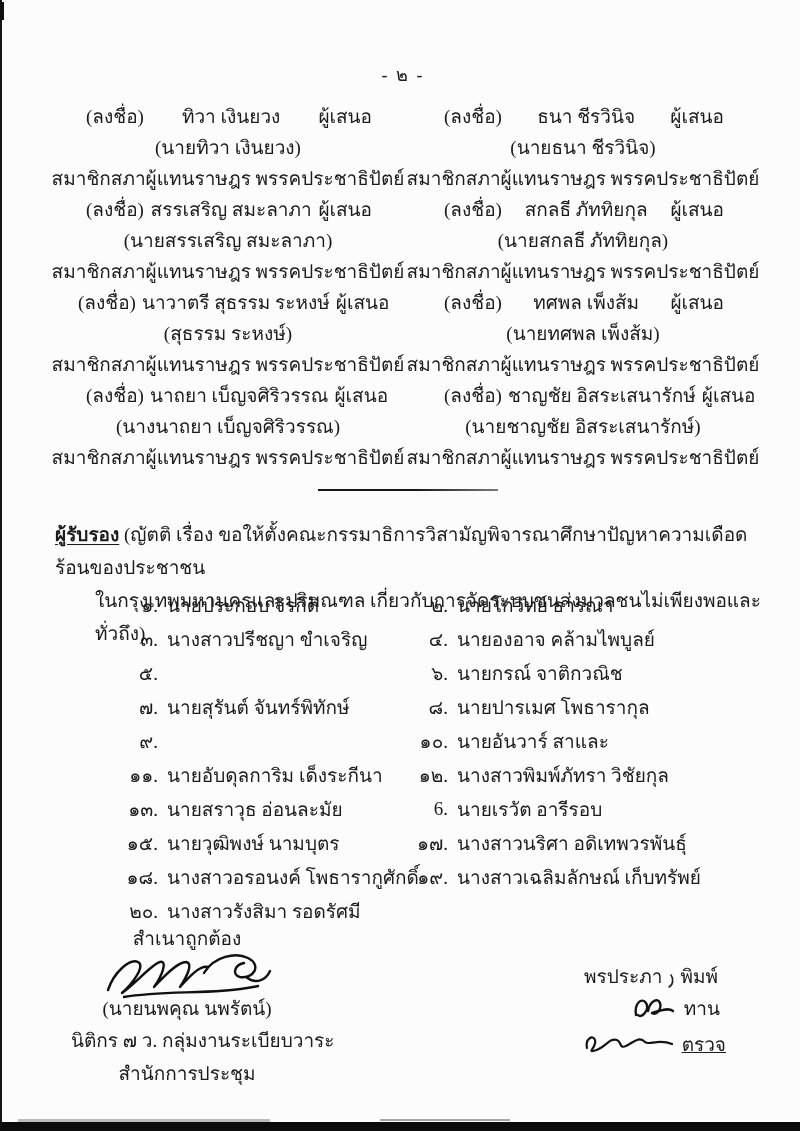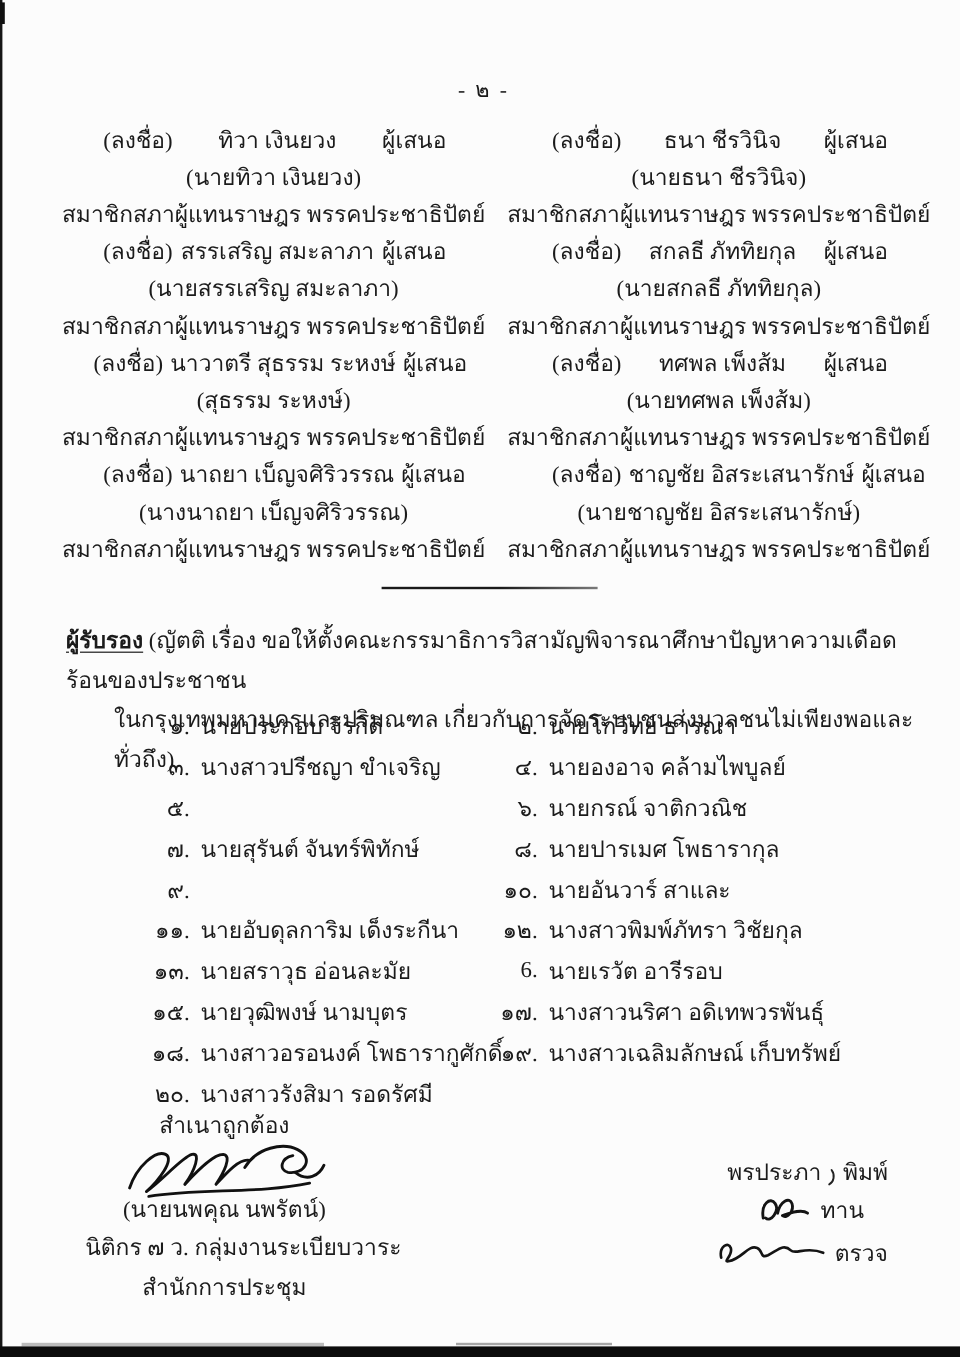--- a/index.html
+++ b/index.html
@@ -13,21 +13,21 @@
   .edge-left-notch{position:absolute;left:0;top:2px;width:4px;height:18px;background:#101010;}
   .edge-bottom{position:absolute;left:0;bottom:0;width:100%;height:9px;background:#0c0c0c;}
   .smudge{position:absolute;left:18px;bottom:9px;width:252px;height:3px;background:#9a9a9a;opacity:.65;}
   .smudge2{position:absolute;left:380px;bottom:10px;width:130px;height:2px;background:#6d6d6d;opacity:.6;}
 
   .page-number{position:absolute;top:60px;left:0;width:806px;text-align:center;font-size:18px;letter-spacing:2px;}
 
   
   .sig-grid{
     position:absolute;top:100px;left:58px;width:692px;
-    display:grid;grid-template-columns:340px 334px;column-gap:34px;
+    display:grid;grid-template-columns:340px 334px;column-gap:18px;
   }
   .sig-block{display:flex;flex-direction:column;}
   .sig-line{height:31px;display:flex;align-items:center;white-space:nowrap;}
   .sig-line1{justify-content:space-between;padding:0 26px 0 28px;}
   .sig-line-center{justify-content:center;}
   .sig-name{padding:0 6px;}
 
   .divider{position:absolute;top:489px;left:318px;width:180px;height:2px;
     background:linear-gradient(to right,#1a1a1a 55%,#7a7a7a);}
 
@@ -46,23 +46,23 @@
   .item .nm{margin-left:9px;}
 
   
   .cert{position:absolute;left:71px;top:924px;width:232px;text-align:center;}
   .cert .line{line-height:30px;white-space:nowrap;}
   .cert svg{display:block;margin:-4px auto -10px auto;}
 
   
   .proc{position:absolute;left:540px;top:962px;width:200px;}
   .proc .pline{display:flex;align-items:center;justify-content:flex-end;white-space:nowrap;}
-  .pline1{height:28px;}
+  .pline1{height:28px;margin-right:22px;}
   .pline2{height:36px;margin-right:20px;}
-  .pline3{height:36px;margin-right:0px;}
+  .pline3{height:36px;margin-right:14px;text-decoration:underline;}
   .proc svg{display:block;}
   .gap6{display:inline-block;width:6px;}
   .mark{transform:translateY(5px);margin:0 4px;}
 </style>
 </head>
 <body>
 
 <div class="page">
 
   <div class="edge-left"></div>

